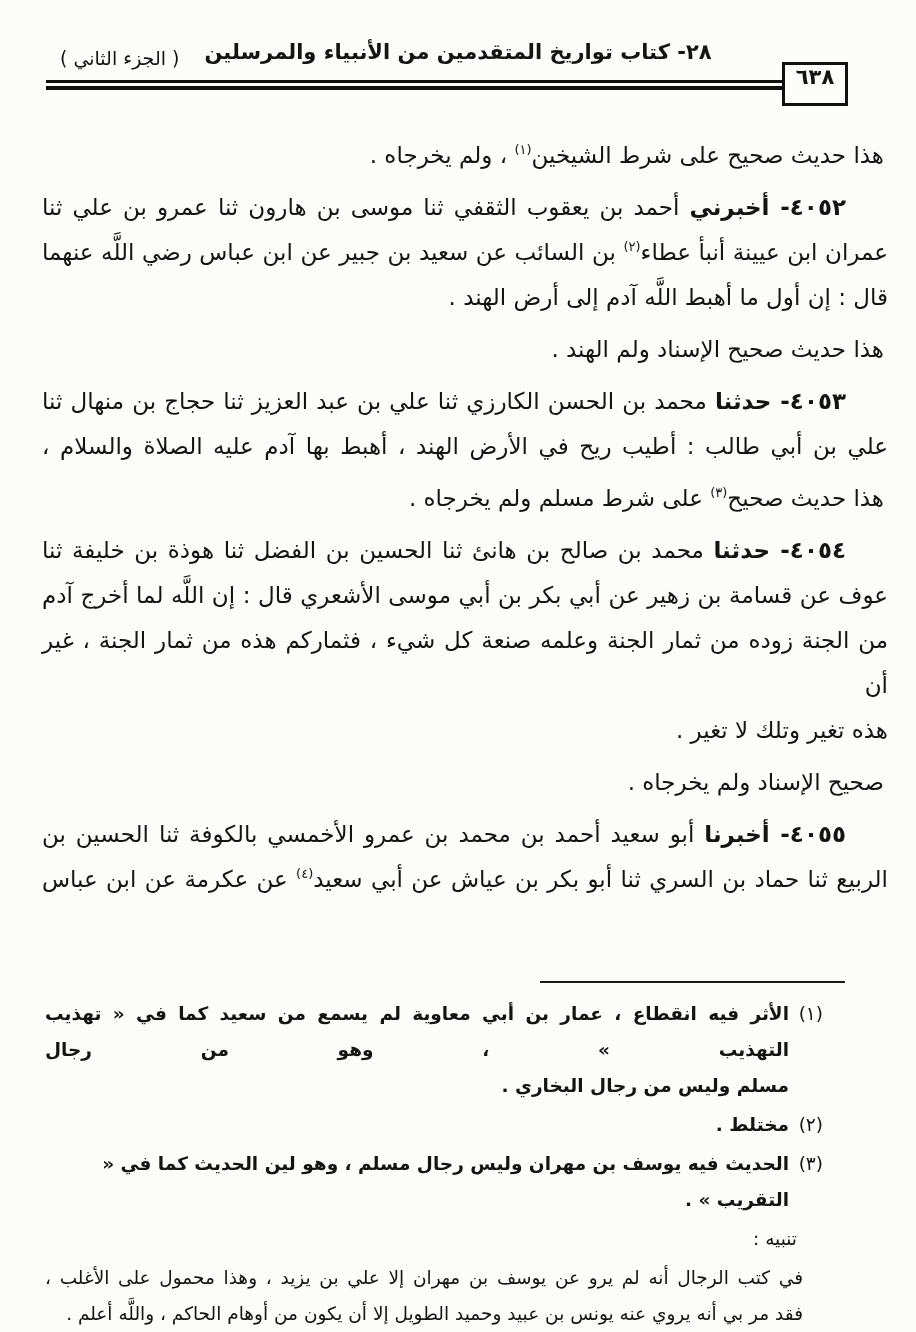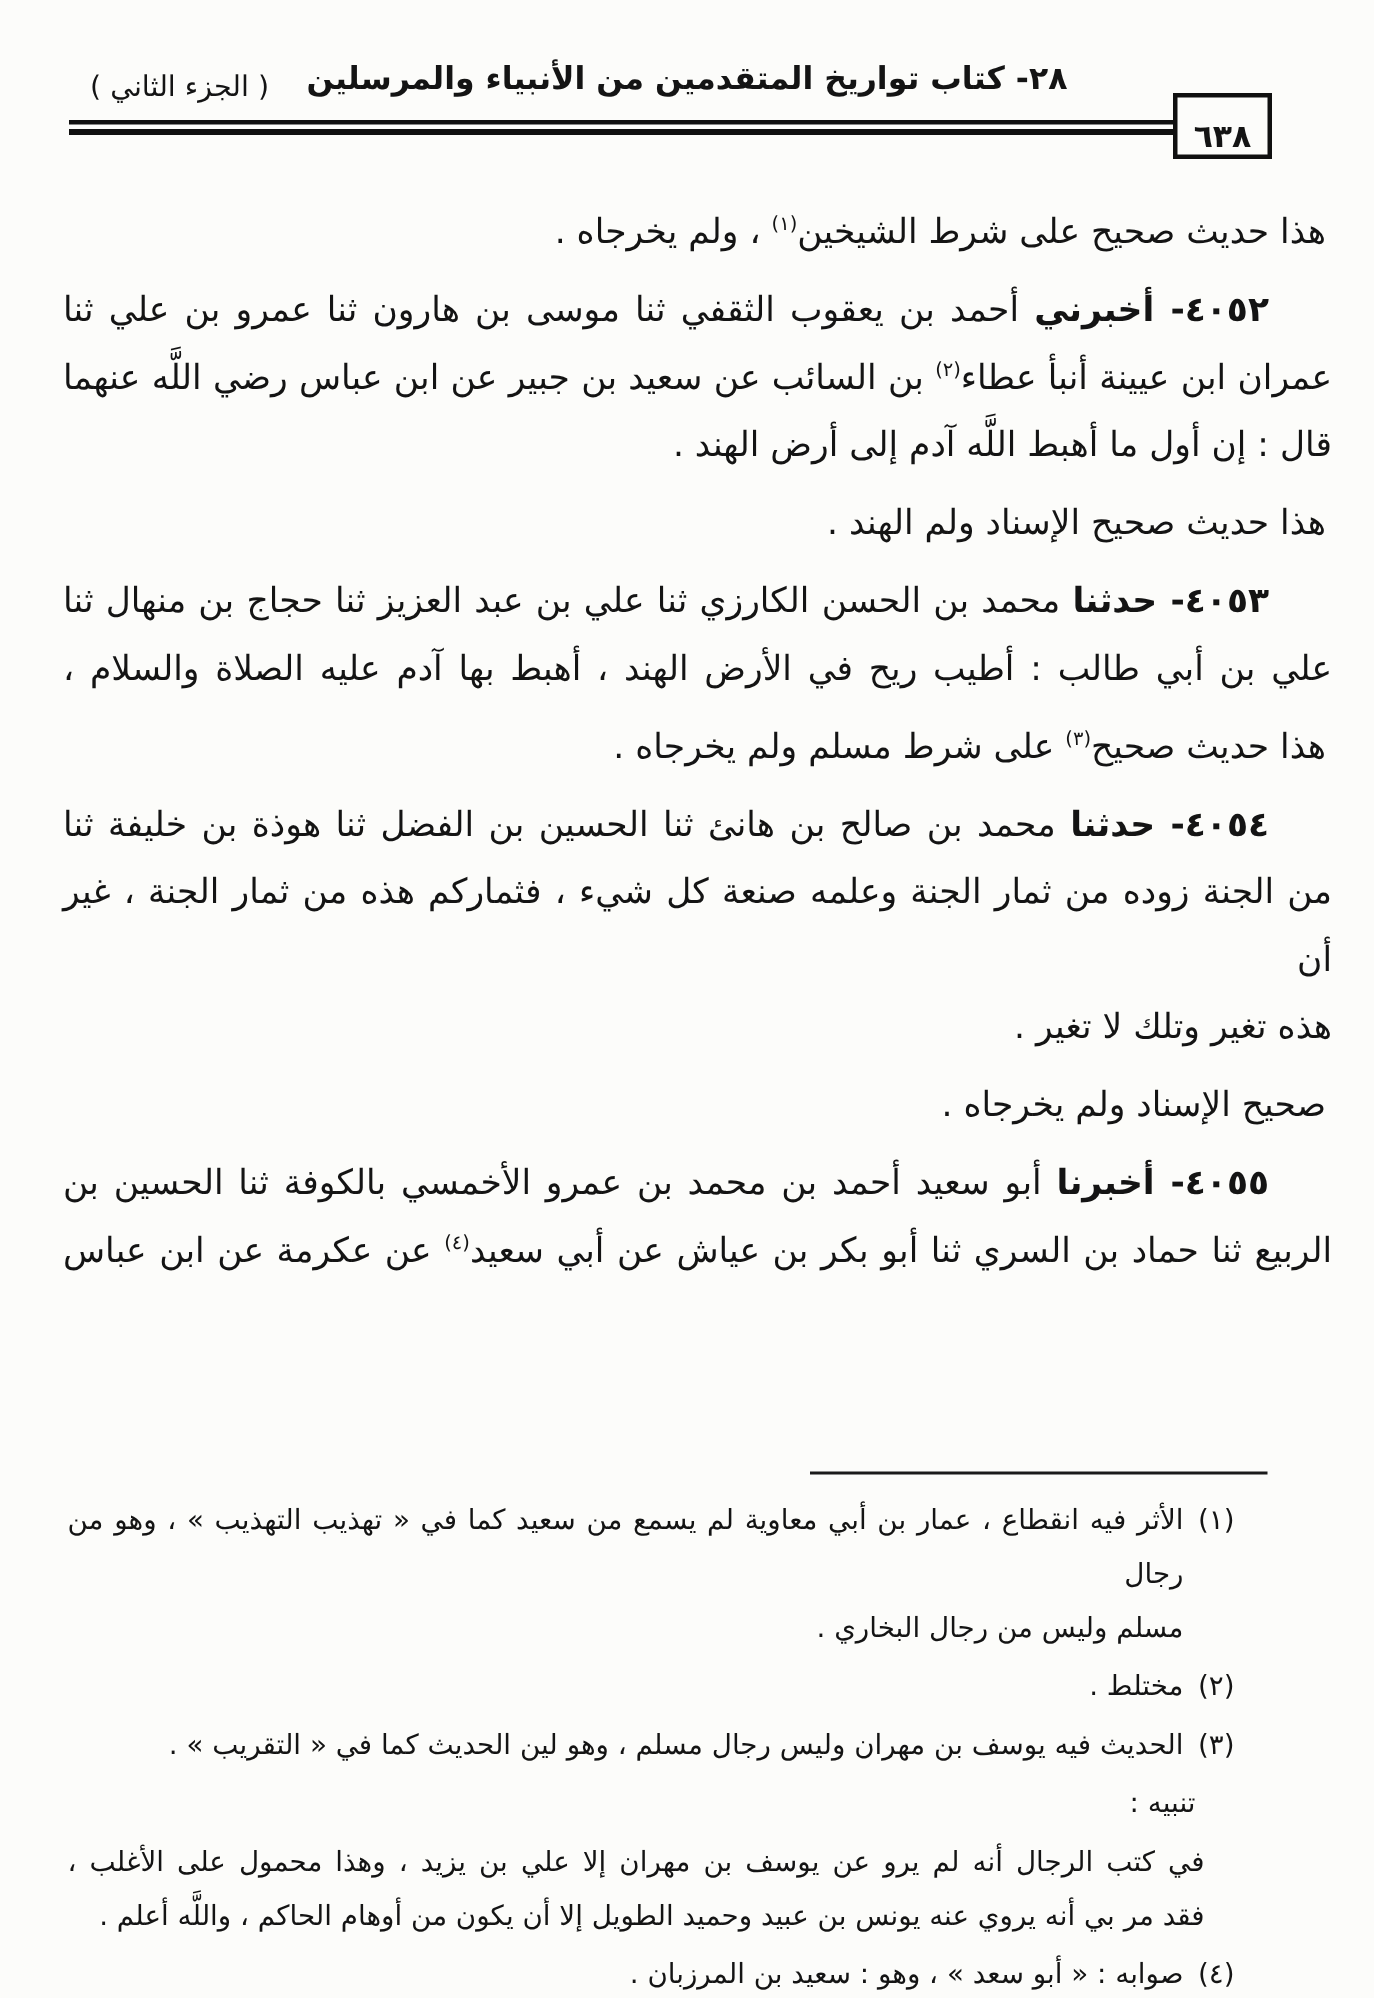--- a/index.html
+++ b/index.html
@@ -20,21 +20,21 @@
   }
   .part-label{
     position:absolute;top:47px;left:60px;
     font-size:19px;direction:rtl;
   }
   .rule-top{position:absolute;top:80px;left:46px;width:736px;height:3px;background:#101010;}
   .rule-bottom{position:absolute;top:86px;left:46px;width:736px;height:4px;background:#101010;}
   .pagenum-box{
     position:absolute;top:62px;left:782px;width:60px;height:38px;
     border:3px solid #101010;background:#fcfcfa;
-    display:flex;align-items:flex-end;justify-content:center;
+    display:flex;align-items:flex-start;justify-content:center;
     font-size:21px;font-weight:bold;
   }
   
   .body-text{
     position:absolute;top:126px;right:28px;left:42px;
     direction:rtl;font-size:23px;line-height:45px;
   }
   .para{margin:0;}
   .para.comment{margin:7px 4px 7px 0;}
   .para.comment .line{text-align:right;text-align-last:right;}
@@ -45,21 +45,21 @@
   sup.fnref{font-size:13px;line-height:0;vertical-align:super;}
   
   .fn-sep{position:absolute;top:981px;left:540px;width:305px;height:2px;background:#1a1a1a;}
   .footnotes{
     position:absolute;top:996px;right:93px;left:45px;
     direction:rtl;font-size:18.5px;line-height:36px;
   }
   .fn-row{display:flex;margin-bottom:3px;}
   .fn-marker{flex:0 0 34px;text-align:right;}
   .fn-text{flex:1 1 auto;}
-  .fn-text .line{text-align:justify;text-align-last:justify;}
+  .fn-text .line{text-align:justify;text-align-last:justify;font-weight:bold;}
   .fn-text .line.last{text-align-last:right;}
   .fn-text .line.single{text-align:right;text-align-last:right;}
   .fn-heading{font-weight:normal;text-align:right;padding-left:0;padding-right:26px;margin-bottom:3px;}
   .fn-note{padding-right:20px;margin-bottom:3px;}
   .fn-note .line{text-align:justify;text-align-last:justify;}
   .fn-note .line.last{text-align-last:right;}
 </style>
 </head>
 <body>
 
@@ -87,20 +87,21 @@
       </div>
       <div class="para hadith">
         <div class="line first"><span class="bold">٤٠٥٣- حدثنا</span><span> محمد بن الحسن الكارزي ثنا علي بن عبد العزيز ثنا حجاج بن منهال ثنا</span></div>
         <div class="line"><span>علي بن أبي طالب : أطيب ريح في الأرض الهند ، أهبط بها آدم عليه الصلاة والسلام ،</span></div>
       </div>
       <div class="para comment">
         <div class="line last"><span>هذا حديث صحيح</span><sup class="fnref">(٣)</sup><span> على شرط مسلم ولم يخرجاه .</span></div>
       </div>
       <div class="para hadith">
         <div class="line first"><span class="bold">٤٠٥٤- حدثنا</span><span> محمد بن صالح بن هانئ ثنا الحسين بن الفضل ثنا هوذة بن خليفة ثنا</span></div>
+        <div class="line"><span>عوف عن قسامة بن زهير عن أبي بكر بن أبي موسى الأشعري قال : إن اللَّه لما أخرج آدم</span></div>
         <div class="line"><span>من الجنة زوده من ثمار الجنة وعلمه صنعة كل شيء ، فثماركم هذه من ثمار الجنة ، غير أن</span></div>
         <div class="line last"><span>هذه تغير وتلك لا تغير .</span></div>
       </div>
       <div class="para comment">
         <div class="line last"><span>صحيح الإسناد ولم يخرجاه .</span></div>
       </div>
       <div class="para hadith">
         <div class="line first"><span class="bold">٤٠٥٥- أخبرنا</span><span> أبو سعيد أحمد بن محمد بن عمرو الأخمسي بالكوفة ثنا الحسين بن</span></div>
         <div class="line"><span>الربيع ثنا حماد بن السري ثنا أبو بكر بن عياش عن أبي سعيد</span><sup class="fnref">(٤)</sup><span> عن عكرمة عن ابن عباس</span></div>
       </div>

